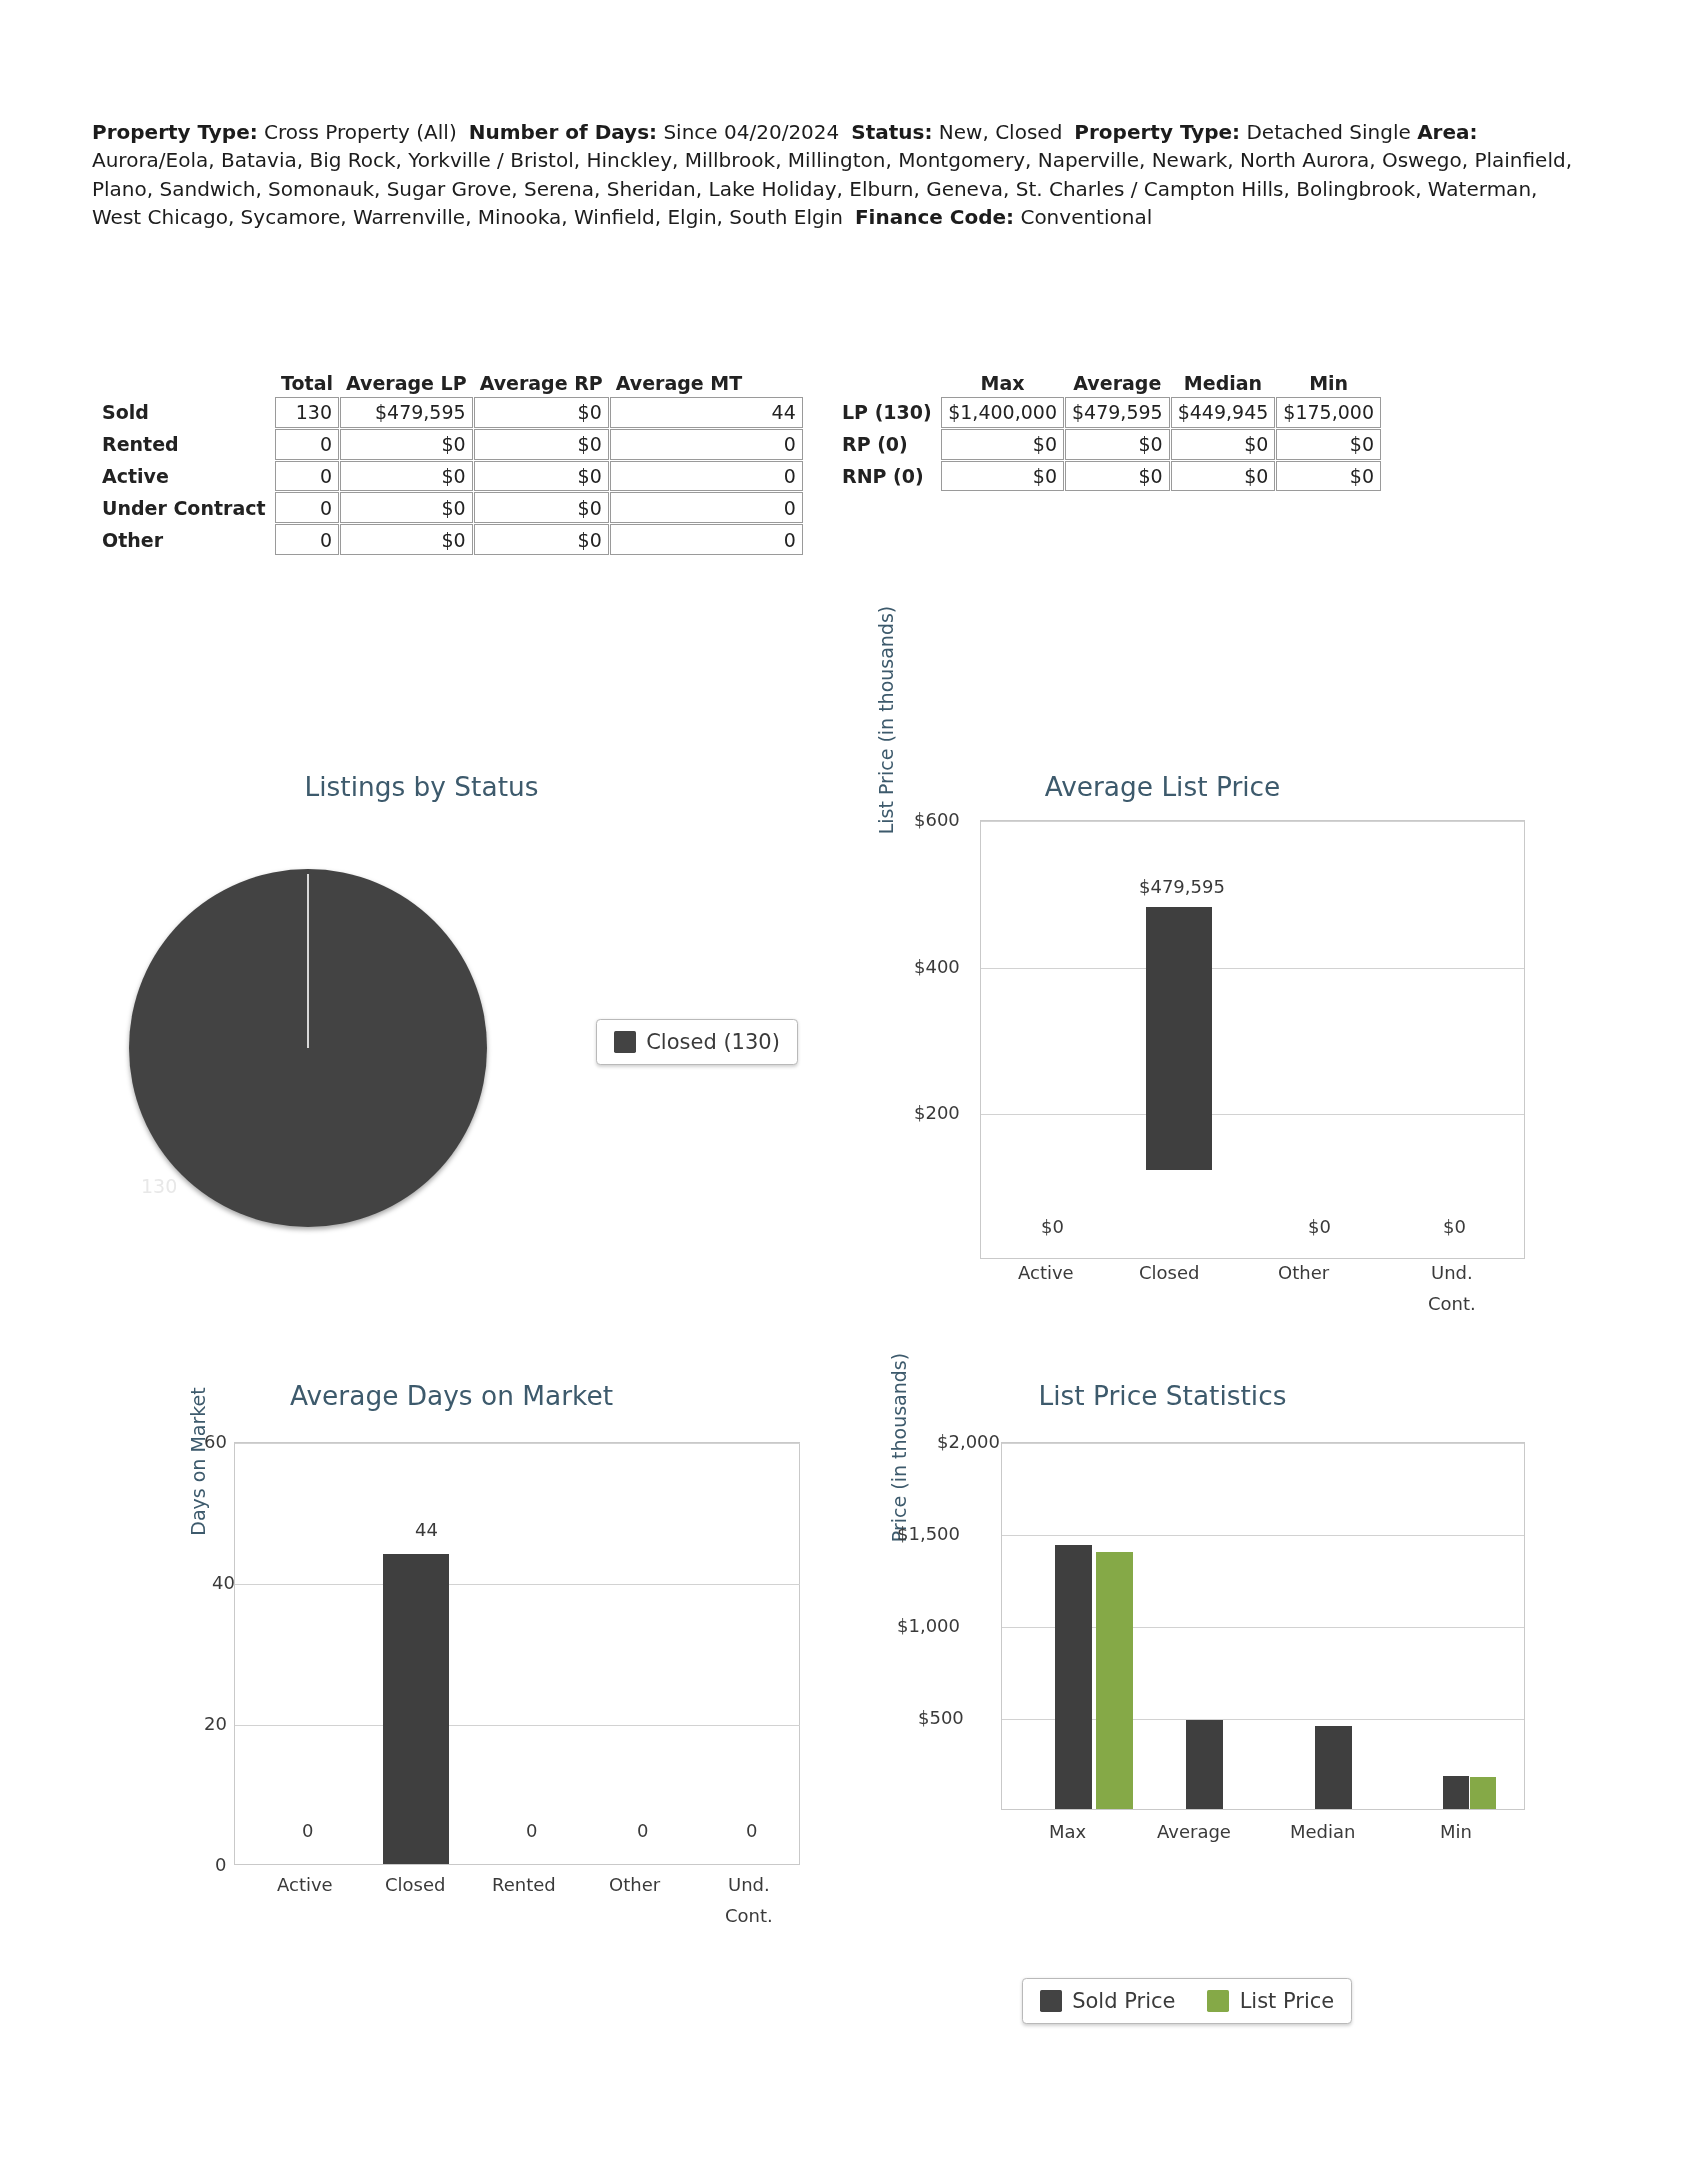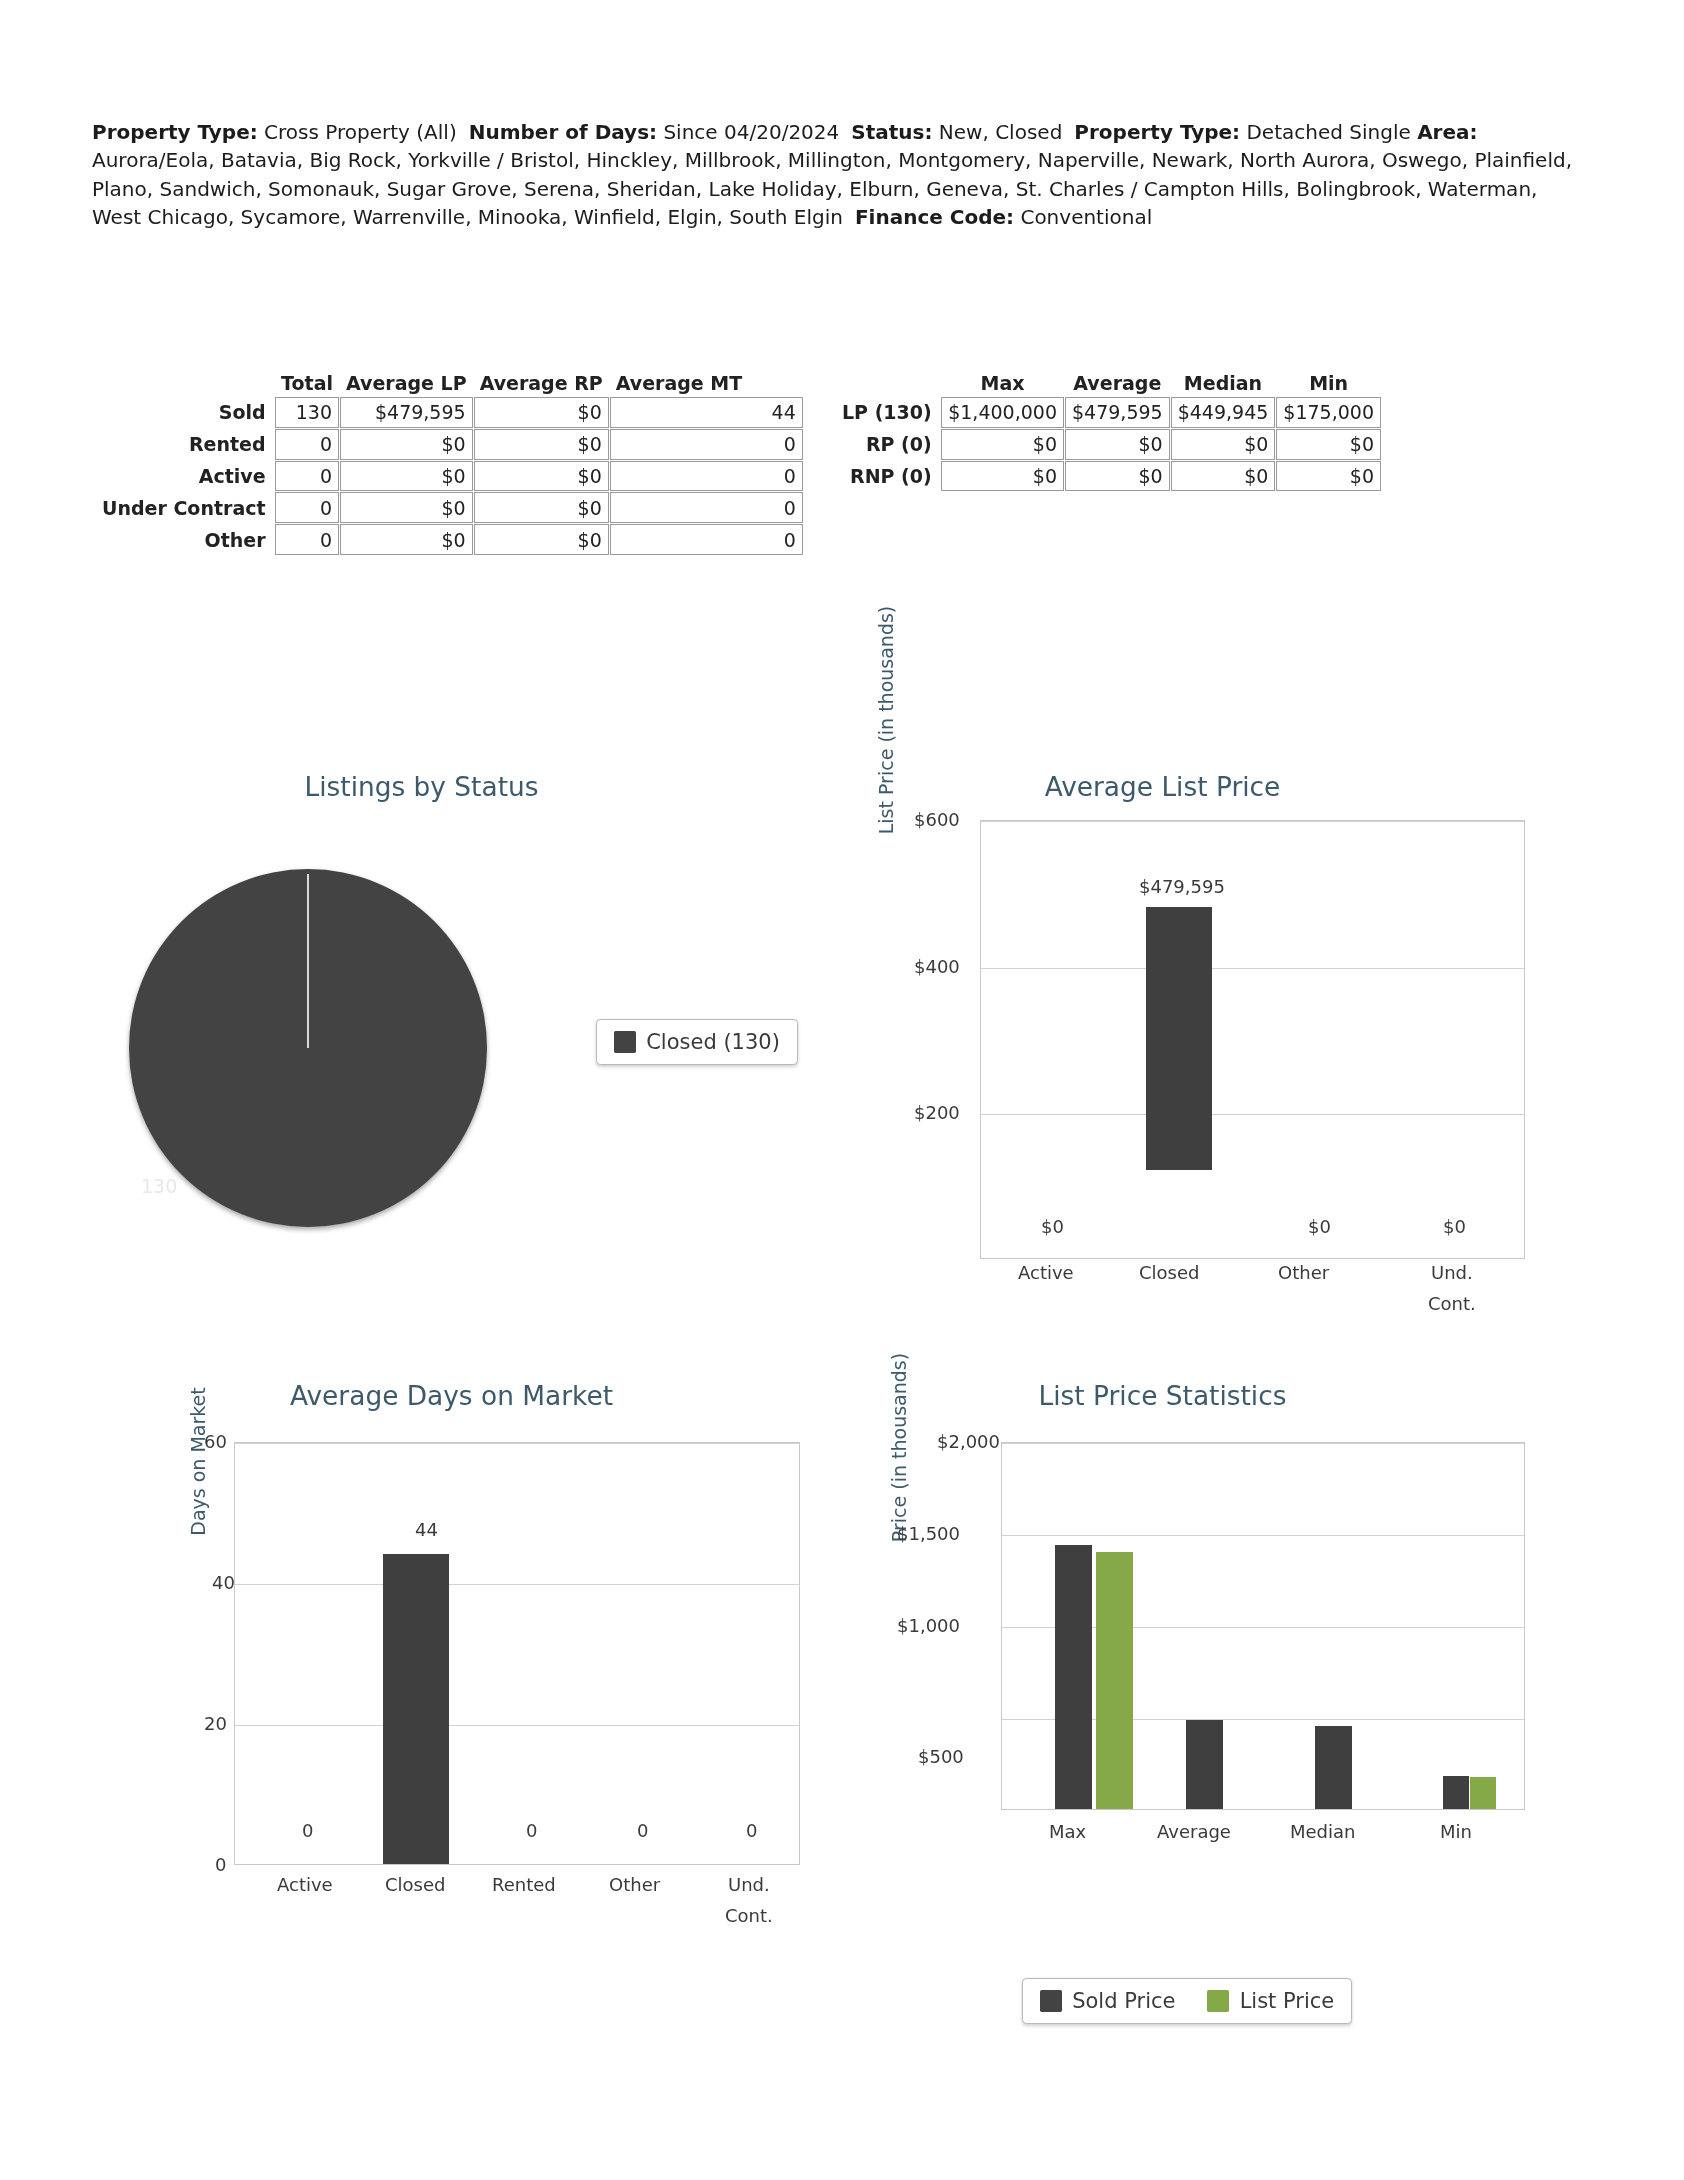--- a/index.html
+++ b/index.html
@@ -41,21 +41,20 @@
     border-collapse: separate;
     border-spacing: 1.7px;
     font-size: 19px;
   }
   .tbl td, .tbl th {
     padding: 3.4px 6px;
     font-weight: normal;
     white-space: nowrap;
   }
   .tbl .rowhdr {
-    text-align: right;
     font-weight: bold;
     border: none;
     background: transparent;
     padding-right: 8.5px;
   }
   .tbl .colhdr {
     font-weight: bold;
     border: none;
     background: transparent;
     text-align: left;
@@ -361,21 +360,21 @@
     <div class="bar" style="left:313px; bottom:0; width:37px; height:83px;"></div>
     <div class="bar green" style="left:351px; bottom:0; width:0px; height:82px;"></div>
 
     <div class="bar" style="left:441px; bottom:0; width:25.6px; height:33px;"></div>
     <div class="bar green" style="left:468px; bottom:0; width:25.6px; height:32px;"></div>
   </div>
 
   <div class="tick-label" style="left:897px; top:1431px;margin-left:40px;">$2,000</div>
   <div class="tick-label" style="left:897px; top:1523px;">$1,500</div>
   <div class="tick-label" style="left:897px; top:1615px;">$1,000</div>
-  <div class="tick-label" style="left:918px; top:1746px;">$500</div>
+  <div class="tick-label" style="left:918px; top:1707px;">$500</div>
 
   <div class="tick-label" style="left:1049px; top:1821px;">Max</div>
   <div class="tick-label" style="left:1157px; top:1821px;">Average</div>
   <div class="tick-label" style="left:1290px; top:1821px;">Median</div>
   <div class="tick-label" style="left:1440px; top:1821px;">Min</div>
 
   <div class="legend-box" style="left:1022px; top:1978px; gap:32px;">
     <span class="legend-item">
       <span class="legend-swatch"></span>
       <span>Sold Price</span>

